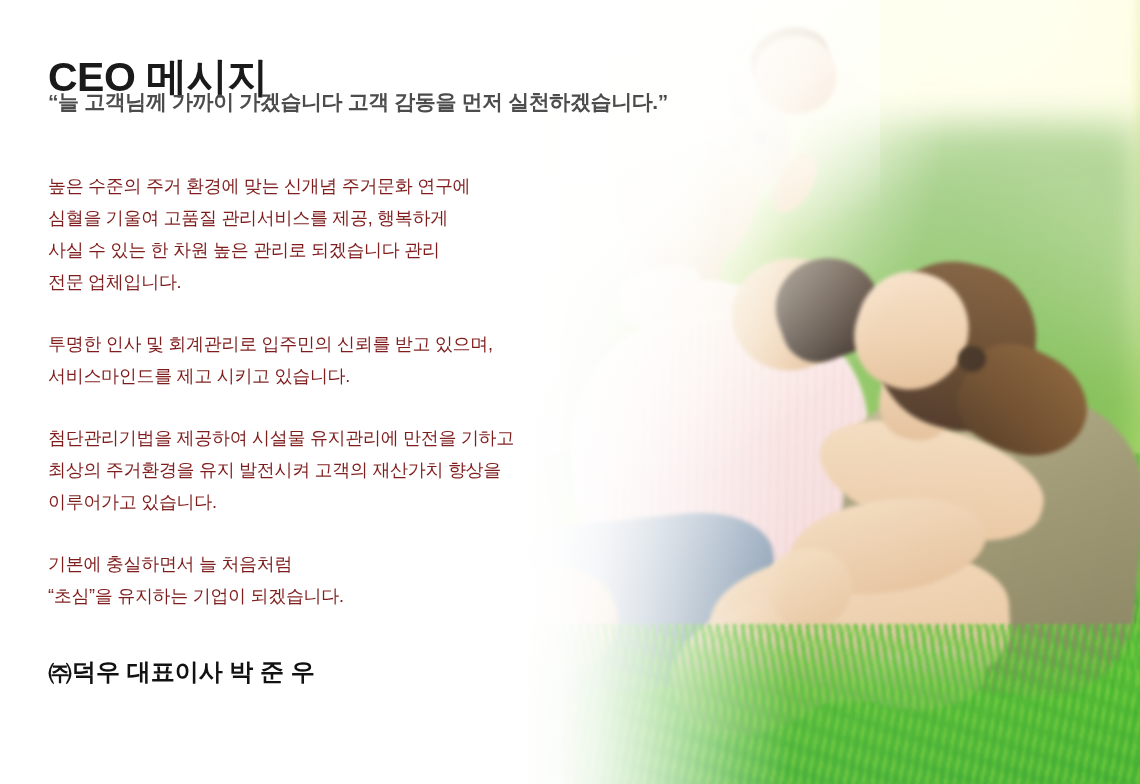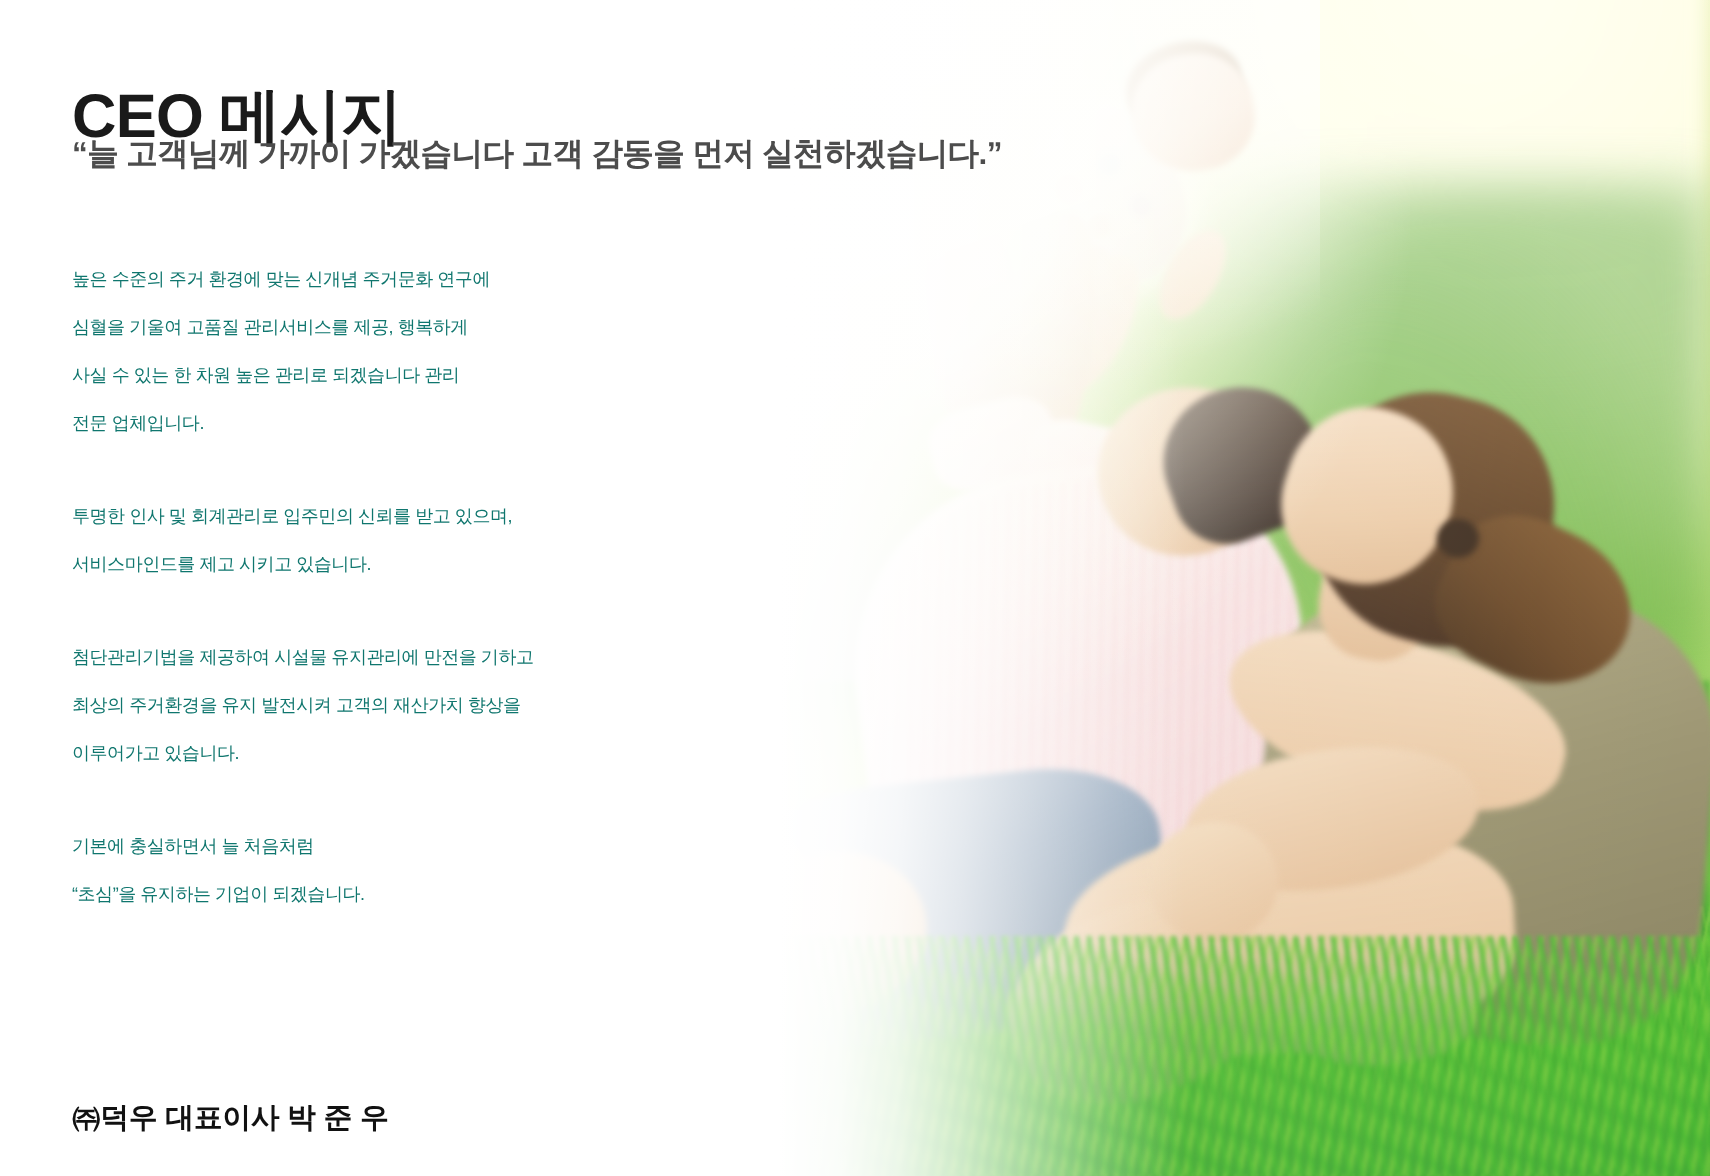--- a/index.html
+++ b/index.html
@@ -440,32 +440,32 @@
 
   .body-block {
     position: absolute;
     left: 48px;
     top: 170px;
     width: 470px;
   }
 
   .para {
     margin: 0 0 30px 0;
-    font-size: 12px;
+    font-size: 18px;
     line-height: 32px;
-    color: #0f766e;
+    color: #7f1d1d;
     letter-spacing: -0.3px;
   }
   .para .ln { display: block; white-space: nowrap; }
 
   .signature {
     position: absolute;
     left: 48px;
-    top: 732px;
-    font-size: 19px;
+    top: 656px;
+    font-size: 24px;
     font-weight: 700;
     color: #111111;
     letter-spacing: 0px;
     white-space: nowrap;
   }
 </style>
 </head>
 <body>
 
 <div class="page">

